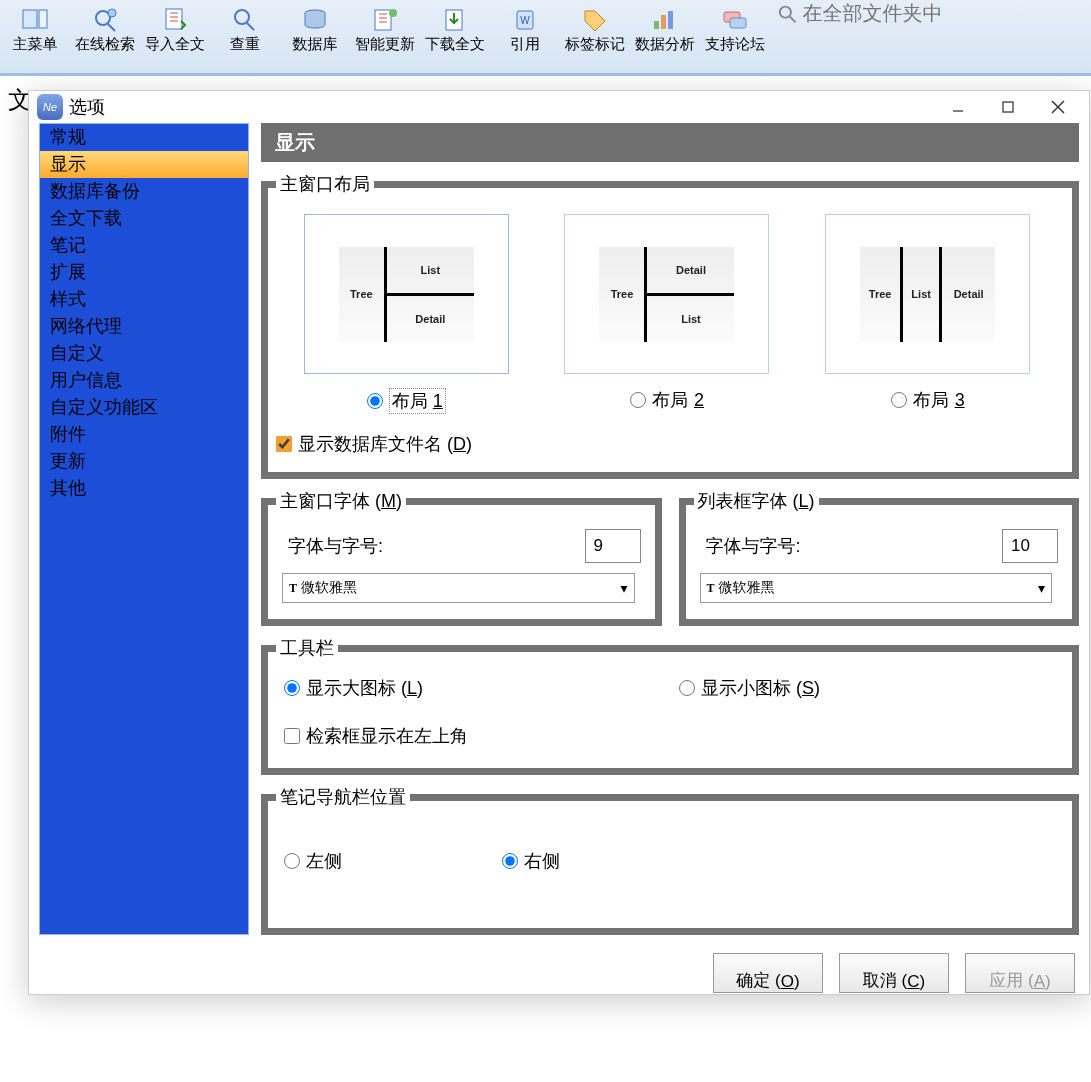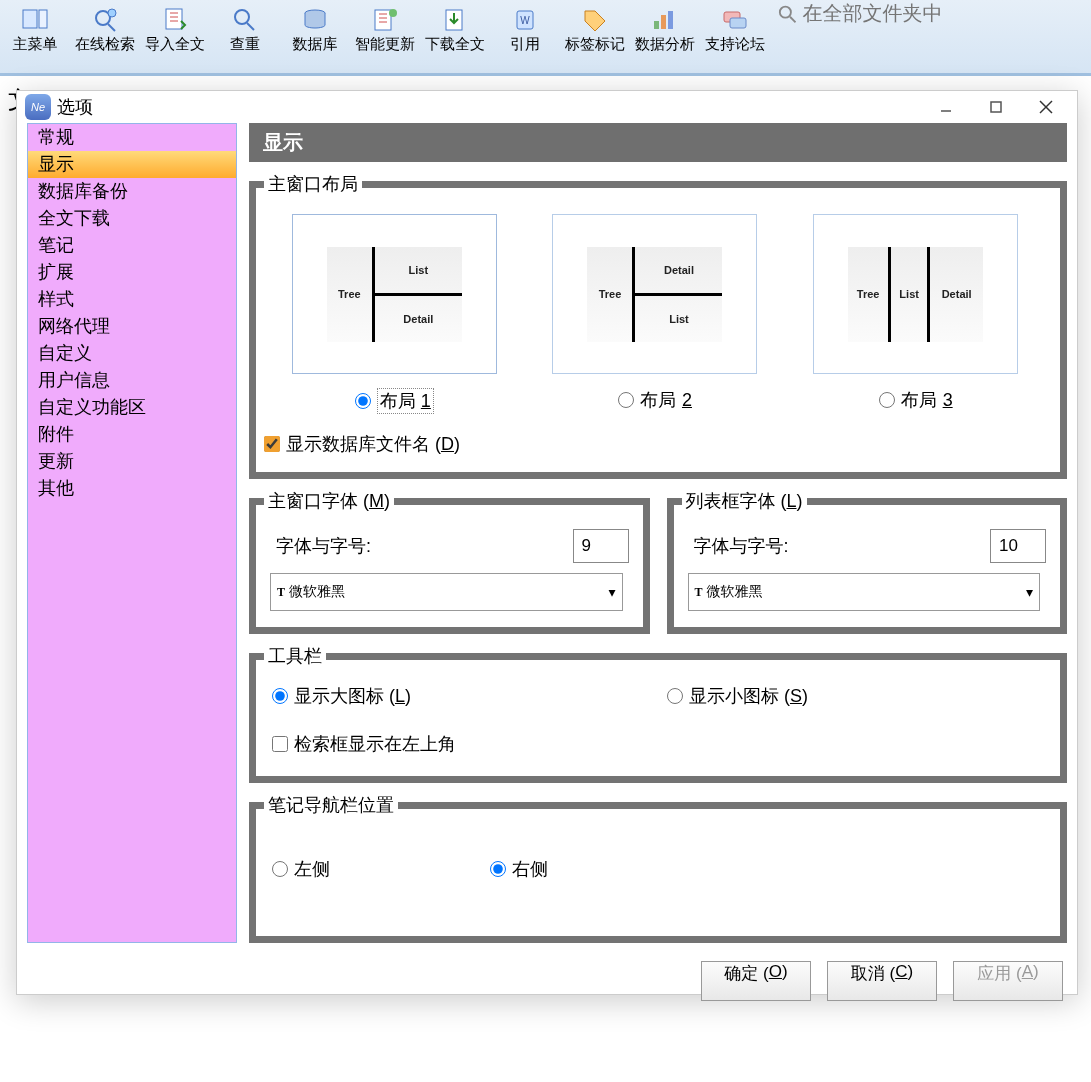--- a/index.html
+++ b/index.html
@@ -59,21 +59,21 @@
     }
     .partial-text {
       position: absolute;
       top: 84px; left: 8px;
       font-size: 24px;
     }
     
     .dialog {
       position: absolute;
       top: 90px;
-      left: 16px;
+      left: 28px;
       width: 1062px;
       height: 905px;
       background: #fff;
       border: 1px solid #ccc;
       box-shadow: 0 6px 30px rgba(0,0,0,0.2);
       display: flex;
       flex-direction: column;
     }
     .dialog-titlebar {
       height: 45px;
@@ -102,21 +102,21 @@
     }
     .dialog-body {
       flex: 1;
       display: flex;
       padding: 0 10px 8px 10px;
       gap: 12px;
     }
     .sidebar {
       width: 210px;
       border: 1px solid #93b5e8;
-      background: #f0abfc;
+      background: #1d4ed8;
       overflow: hidden;
     }
     .sidebar-item {
       padding: 2px 10px;
       font-size: 18px;
       line-height: 23px;
       cursor: pointer;
     }
     .sidebar-item.selected {
       background: linear-gradient(to bottom, #ffda7a, #ffab2e);
@@ -197,21 +197,21 @@
     .font-label { font-size: 18px; padding-left: 12px; }
     .size-input {
       width: 56px; height: 34px;
       border: 1px solid #888;
       font-size: 17px;
       text-align: left;
       padding-left: 8px;
     }
     .font-combo {
       margin: 0 6px;
-      height: 38px;
+      height: 30px;
       border: 1px solid #999;
       display:flex;
       align-items:center;
       justify-content:space-between;
       padding: 0 6px;
       font-size: 14px;
       overflow: hidden;
     }
     .font-combo .tt { font-family: serif; font-weight:bold; font-size:12px; margin-right:4px; }
     .toolbar-grid {
@@ -235,21 +235,21 @@
       gap: 16px;
       padding: 10px 14px 4px 0;
     }
     .btn {
       min-width: 110px;
       height: 40px;
       border: 1px solid #999;
       background: linear-gradient(to bottom,#fcfcfc,#e8e8e8);
       font-size: 17px;
       cursor: pointer;
-      display:flex; align-items:flex-start; justify-content:center;
+      display:flex; align-items:flex-end; justify-content:center;
       padding: 0 14px;
     }
     .btn.disabled { color:#999; }
     .btn .accel { text-decoration: underline; }
     
     svg { display:block; }
   </style>
 </head>
 <body>
 

